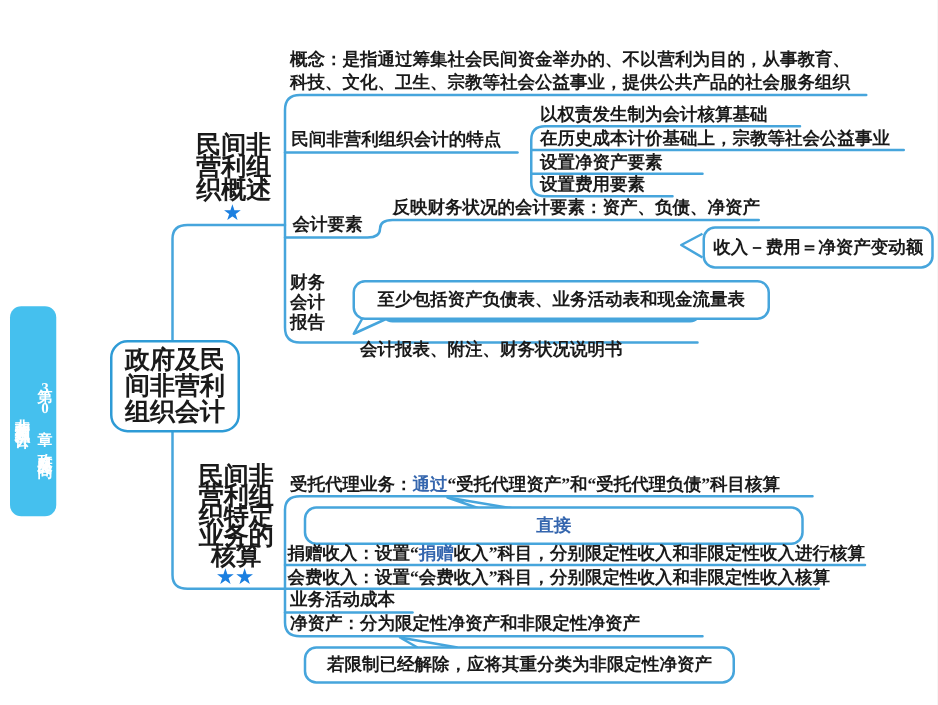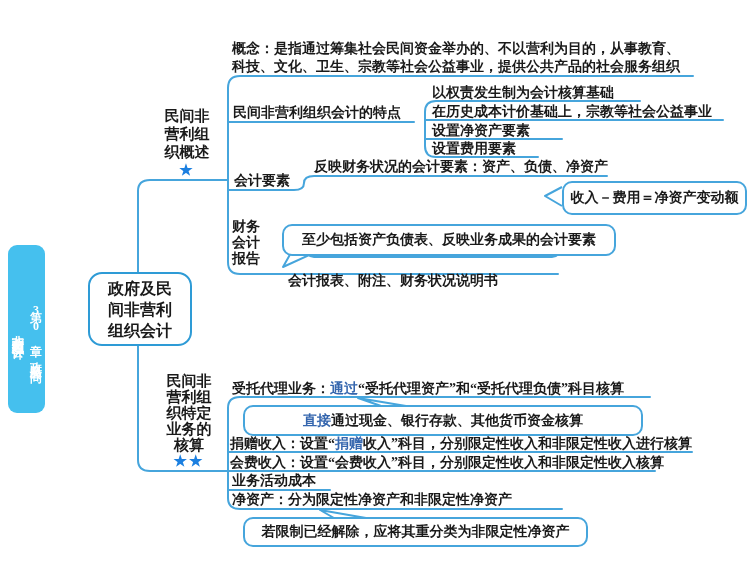--- a/index.html
+++ b/index.html
@@ -10,30 +10,30 @@
   }
   .txt{position:absolute;z-index:3;font-size:14px;line-height:16px;white-space:pre-line;}
   .node-box{
     position:absolute;z-index:1;background:#fff;border:2px solid #46a5dc;border-radius:10px;
     display:flex;align-items:center;justify-content:center;font-size:14px;white-space:nowrap;z-index:3;
   }
   .root-node{
     position:absolute;left:88px;top:272px;width:100px;height:70px;z-index:3;
     border:2px solid #2e9bd6;border-radius:14px;background:#fff;
     display:flex;align-items:center;justify-content:center;text-align:center;
-    font-size:16px;line-height:21px;white-space:pre-line;
+    font-size:20px;line-height:21px;white-space:pre-line;
   }
   .side-tab{
     position:absolute;left:8px;top:245px;width:37px;height:168px;z-index:3;
     background:#45c0ee;border-radius:9px;color:#ffffff;
     writing-mode:vertical-rl;text-orientation:upright;
     font-size:12px;line-height:18px;letter-spacing:2px;white-space:pre-line;
     text-align:center;padding-top:6px;box-sizing:border-box;
   }
-  .branch-label{position:absolute;z-index:3;text-align:center;font-size:15px;white-space:pre-line;}
+  .branch-label{position:absolute;z-index:3;text-align:center;font-size:20px;white-space:pre-line;}
   .stars{position:absolute;z-index:3;text-align:center;font-size:15px;color:#1b7fe0;letter-spacing:2px;}
   .hl{color:#3566ae;}
   svg.wires{position:absolute;left:0;top:0;z-index:2;pointer-events:none;}
 </style>
 </head>
 <body>
 
 <div class="canvas">
 
   <div class="side-tab">第30章 政府及民间
@@ -88,35 +88,34 @@
   <div class="txt" style="left:432px;top:141px;">设置费用要素</div>
 
   <div class="txt" style="left:234px;top:173px;">会计要素</div>
   <div class="txt" style="left:314px;top:159px;">反映财务状况的会计要素：资产、负债、净资产</div>
   <div class="node-box" style="left:304px;top:182px;width:254px;height:28px;margin-top:44px;">反映业务成果的会计要素：收入、费用</div>
   <div class="node-box" style="left:562px;top:181px;width:181px;height:30px;">收入－费用＝净资产变动额</div>
 
   <div class="txt" style="left:232px;top:219px;">财务
 会计
 报告</div>
-  <div class="node-box" style="left:282px;top:224px;width:330px;height:28px;">至少包括资产负债表、反映业务成果的会计要素</div>
+  <div class="node-box" style="left:282px;top:224px;width:330px;height:28px;">至少包括资产负债表、业务活动表和现金流量表</div>
   <div class="txt" style="left:288px;top:257px;margin-top:16px;">会计报表、附注、财务状况说明书</div>
 
   <div class="branch-label" style="left:150px;top:373px;width:78px;line-height:16px;">民间非
 营利组
 织特定
 业务的
 核算</div>
   <div class="stars" style="left:150px;top:452px;width:78px;">★★</div>
 
   <div class="txt" style="left:232px;top:381px;"><span>受托代理业务：</span><span class="hl">通过</span><span>“受托代理资产”和“受托代理负债”科目核算</span></div>
 
   <div class="node-box" style="left:243px;top:405px;width:396px;height:27px;">
       <span class="hl">直接</span>
-      <span>通过现金、银行存款、其他货币资金核算</span>
     </div>
 
   <div class="txt" style="left:230px;top:455px;">会费收入：设置“会费收入”科目，分别限定性收入和非限定性收入核算</div>
 
   <div class="txt" style="left:230px;top:436px;"><span>捐赠收入：设置“</span><span class="hl">捐赠</span><span>收入”科目，分别限定性收入和非限定性收入进行核算</span></div>
   <div class="txt" style="left:232px;top:473px;">业务活动成本</div>
   <div class="txt" style="left:232px;top:492px;">净资产：分为限定性净资产和非限定性净资产</div>
   <div class="node-box" style="left:243px;top:517px;width:341px;height:26px;">若限制已经解除，应将其重分类为非限定性净资产</div>
 
 </div>

